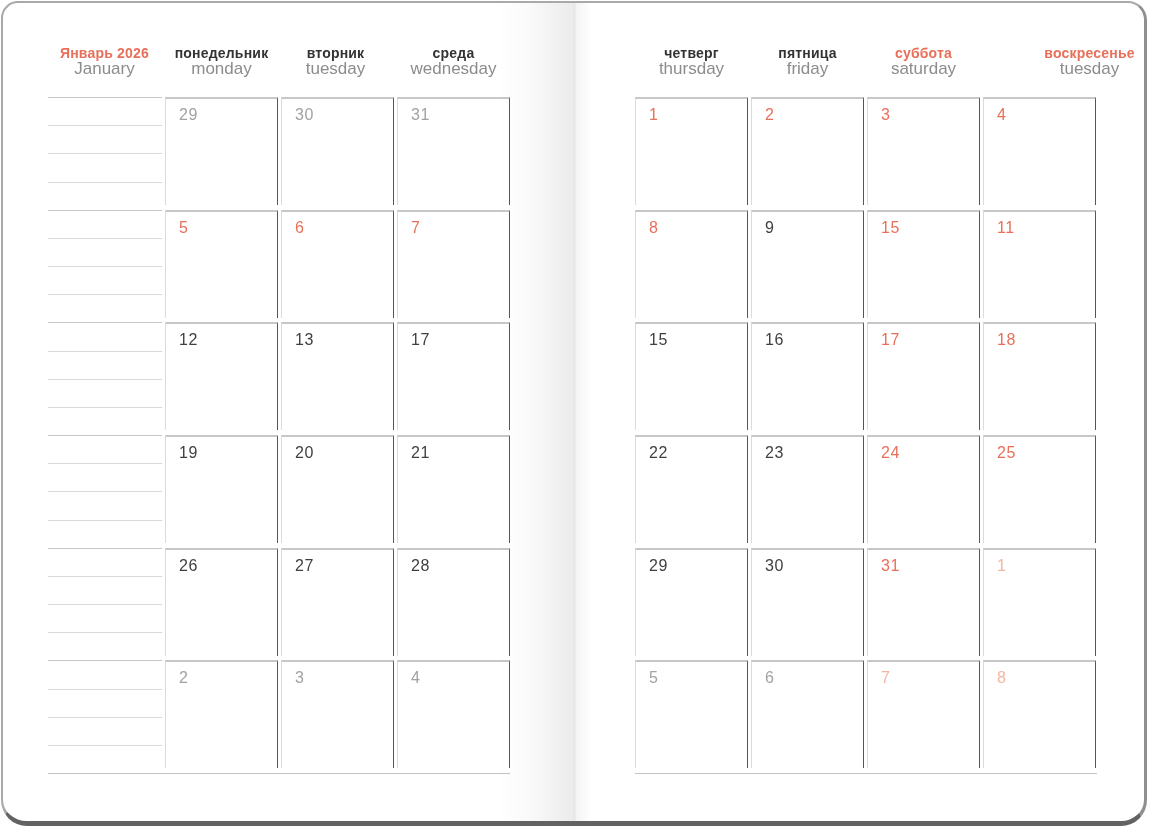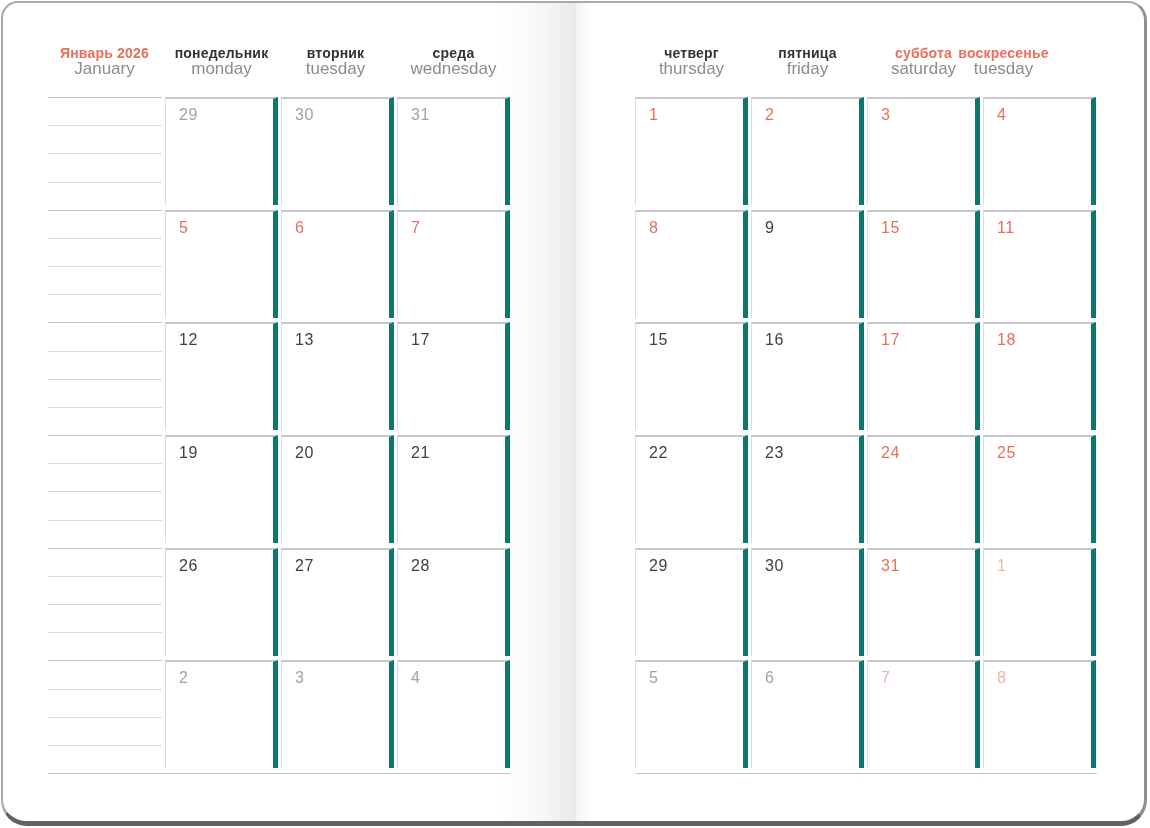--- a/index.html
+++ b/index.html
@@ -42,21 +42,21 @@
       repeating-linear-gradient(to bottom, #c6c6c6 0, #c6c6c6 1px, transparent 1px, transparent 112.667px),
       repeating-linear-gradient(to bottom, #dadada 0, #dadada 1px, transparent 1px, transparent 28.167px);
   }
   
   .grid{position:absolute;top:97px;z-index:1;}
   #grid-left{left:165px;}
   #grid-right{left:635px;}
   .week-row{display:flex;gap:3px;height:112.667px;box-sizing:border-box;}
   .cell{
     width:113px;height:108px;box-sizing:border-box;background:#ffffff;
-    border-top:2px solid #c7c7c7;border-left:1px solid #dbdbdb;border-right:5px solid #0f766e;
+    border-top:2px solid #c7c7c7;border-left:1px solid #dbdbdb;border-right:1px solid #0f766e;
   }
   .date-num{
     display:inline-block;margin:7px 0 0 13px;font-size:16px;letter-spacing:0.5px;
   }
   .date-num.normal{color:var(--c-normal,#3f3f3f);}
   .date-num.muted{color:var(--c-muted,#a2a2a2);}
   .date-num.holiday{color:var(--accent,#e8705a);}
   .date-num.holiday-faded{color:var(--c-faded,#f3b5a3);}
   
   .bottom-line{position:absolute;top:773px;width:462px;height:1px;background:#c4c4c4;z-index:1;}
@@ -91,21 +91,21 @@
     <div class="head-sub">thursday</div>
   </div>
   <div class="head-block" style="left:751px;">
     <div class="head-title rp-head">пятница</div>
     <div class="head-sub">friday</div>
   </div>
   <div class="head-block" style="left:867px;">
     <div class="head-title rp-head accent">суббота</div>
     <div class="head-sub">saturday</div>
   </div>
-  <div class="head-block" style="left:947px;">
+  <div class="head-block" style="left:1033px;">
     <div class="head-title rp-head accent">воскресенье</div>
     <div class="head-sub">tuesday</div>
   </div>
 
   <div class="notes-col"></div>
 
   <div class="grid" id="grid-left">
       <div class="week-row">
         <div class="cell"><span class="date-num muted">29</span></div>
         <div class="cell"><span class="date-num muted">30</span></div>

